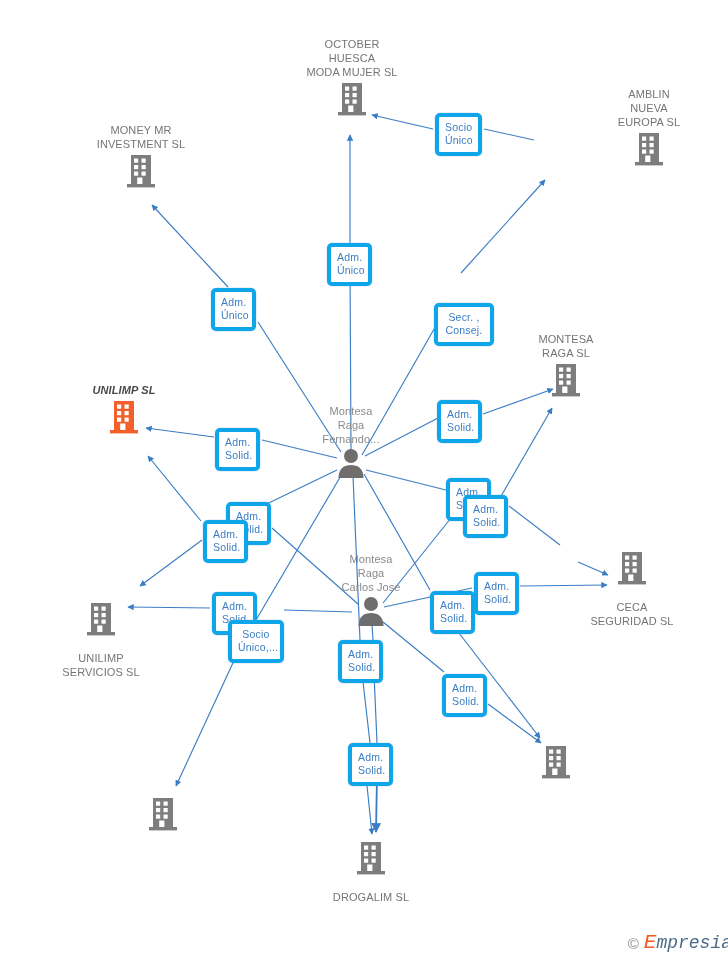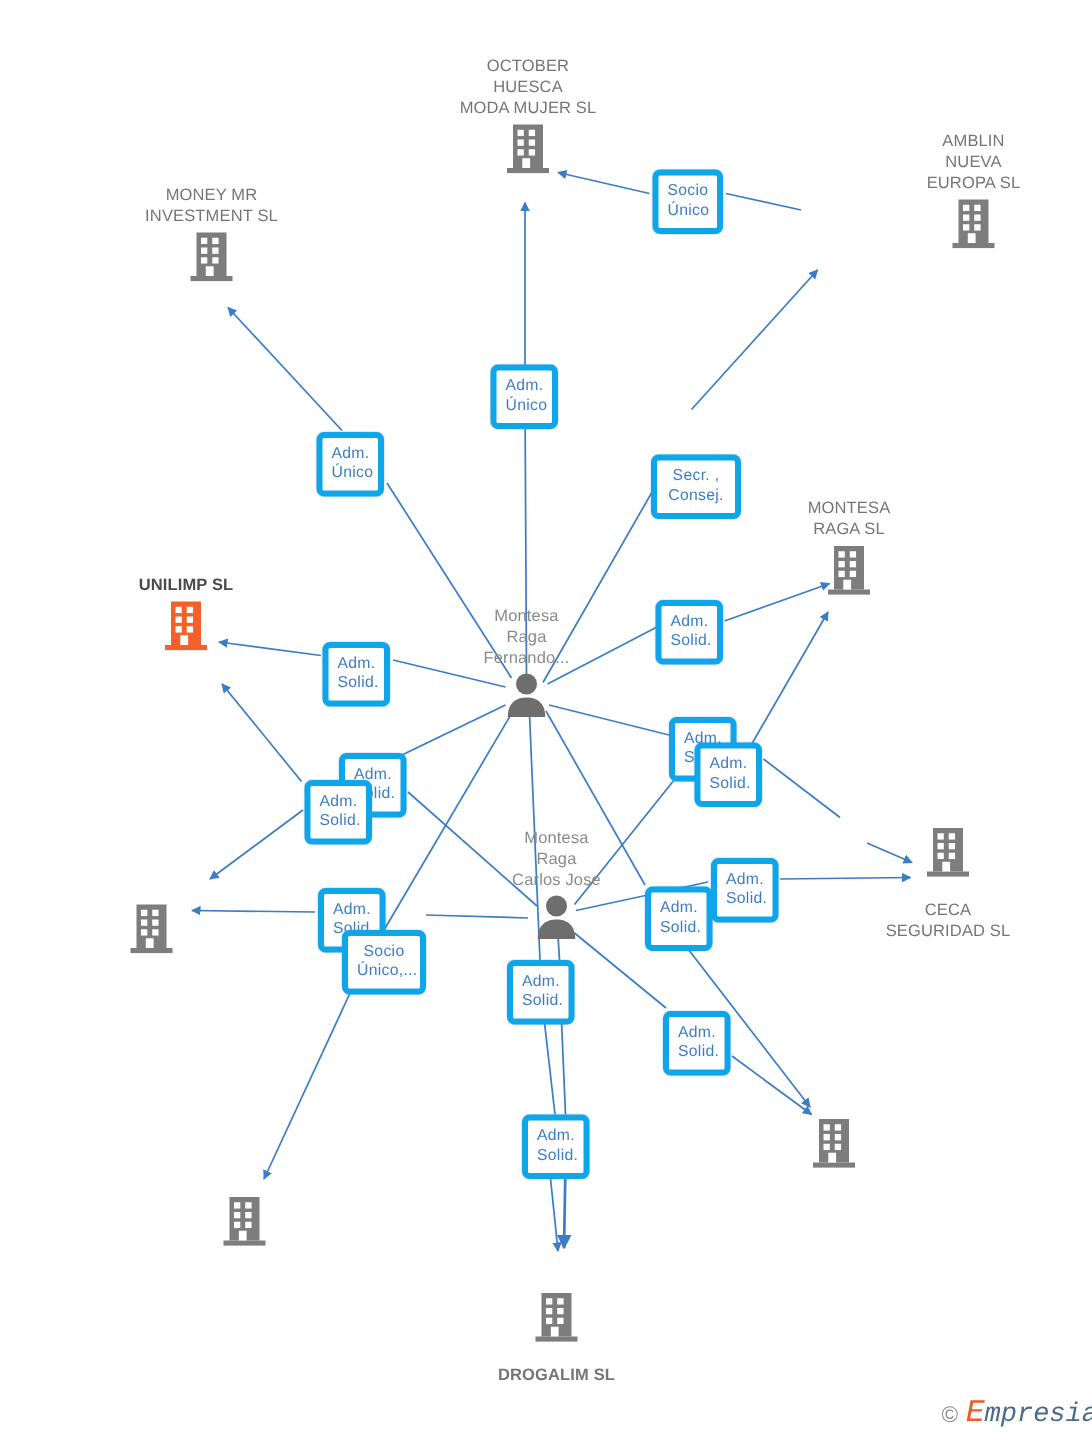--- a/index.html
+++ b/index.html
@@ -225,21 +225,21 @@
               <rect x="8" y="5.5" width="4.2" height="4.2"></rect>
               <rect x="15.5" y="5.5" width="4.2" height="4.2"></rect>
               <rect x="8" y="12" width="4.2" height="4.2"></rect>
               <rect x="15.5" y="12" width="4.2" height="4.2"></rect>
               <rect x="8" y="18.5" width="4.2" height="4.2"></rect>
               <rect x="15.5" y="18.5" width="4.2" height="4.2"></rect>
               <rect x="11.2" y="24.5" width="5.2" height="6.5"></rect>
             </g>
           </svg></div>
       </div>
-      <div class="node label-above" style="left: 124px; top: 383px;">
+      <div class="node label-above" style="left: 124px; top: 383px; font-style: italic;">
         <div class="node-label focus">UNILIMP SL</div>
         <div class="node-icon"><svg width="30" height="36" viewBox="0 0 30 36" xmlns="http://www.w3.org/2000/svg">
             <rect x="5" y="2" width="20" height="29" fill="#f4602a"></rect>
             <rect x="1" y="31" width="28" height="3.4" fill="#f4602a"></rect>
             <g fill="#ffffff">
               <rect x="8" y="5.5" width="4.2" height="4.2"></rect>
               <rect x="15.5" y="5.5" width="4.2" height="4.2"></rect>
               <rect x="8" y="12" width="4.2" height="4.2"></rect>
               <rect x="15.5" y="12" width="4.2" height="4.2"></rect>
               <rect x="8" y="18.5" width="4.2" height="4.2"></rect>
@@ -272,20 +272,22 @@
             <g fill="#ffffff">
               <rect x="8" y="5.5" width="4.2" height="4.2"></rect>
               <rect x="15.5" y="5.5" width="4.2" height="4.2"></rect>
               <rect x="8" y="12" width="4.2" height="4.2"></rect>
               <rect x="15.5" y="12" width="4.2" height="4.2"></rect>
               <rect x="8" y="18.5" width="4.2" height="4.2"></rect>
               <rect x="15.5" y="18.5" width="4.2" height="4.2"></rect>
               <rect x="11.2" y="24.5" width="5.2" height="6.5"></rect>
             </g>
           </svg></div>
+        <div class="node-label">UNILIMP
+SERVICIOS SL</div>
       </div>
       <div class="node label-below" style="left: 556px; top: 744px;">
         <div class="node-icon"><svg width="30" height="36" viewBox="0 0 30 36" xmlns="http://www.w3.org/2000/svg">
             <rect x="5" y="2" width="20" height="29" fill="#7d7d7d"></rect>
             <rect x="1" y="31" width="28" height="3.4" fill="#7d7d7d"></rect>
             <g fill="#ffffff">
               <rect x="8" y="5.5" width="4.2" height="4.2"></rect>
               <rect x="15.5" y="5.5" width="4.2" height="4.2"></rect>
               <rect x="8" y="12" width="4.2" height="4.2"></rect>
               <rect x="15.5" y="12" width="4.2" height="4.2"></rect>
@@ -303,21 +305,21 @@
               <rect x="8" y="5.5" width="4.2" height="4.2"></rect>
               <rect x="15.5" y="5.5" width="4.2" height="4.2"></rect>
               <rect x="8" y="12" width="4.2" height="4.2"></rect>
               <rect x="15.5" y="12" width="4.2" height="4.2"></rect>
               <rect x="8" y="18.5" width="4.2" height="4.2"></rect>
               <rect x="15.5" y="18.5" width="4.2" height="4.2"></rect>
               <rect x="11.2" y="24.5" width="5.2" height="6.5"></rect>
             </g>
           </svg></div>
       </div>
-      <div class="node label-below" style="left: 371px; top: 860px; font-weight: bold;">
+      <div class="node label-below" style="left: 371px; top: 840px;">
         <div class="node-icon"><svg width="30" height="36" viewBox="0 0 30 36" xmlns="http://www.w3.org/2000/svg">
             <rect x="5" y="2" width="20" height="29" fill="#7d7d7d"></rect>
             <rect x="1" y="31" width="28" height="3.4" fill="#7d7d7d"></rect>
             <g fill="#ffffff">
               <rect x="8" y="5.5" width="4.2" height="4.2"></rect>
               <rect x="15.5" y="5.5" width="4.2" height="4.2"></rect>
               <rect x="8" y="12" width="4.2" height="4.2"></rect>
               <rect x="15.5" y="12" width="4.2" height="4.2"></rect>
               <rect x="8" y="18.5" width="4.2" height="4.2"></rect>
               <rect x="15.5" y="18.5" width="4.2" height="4.2"></rect>

